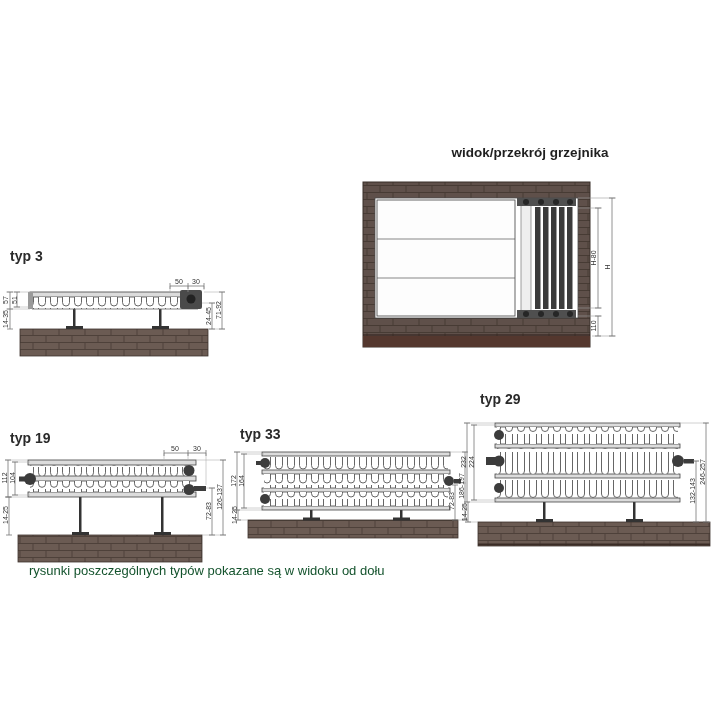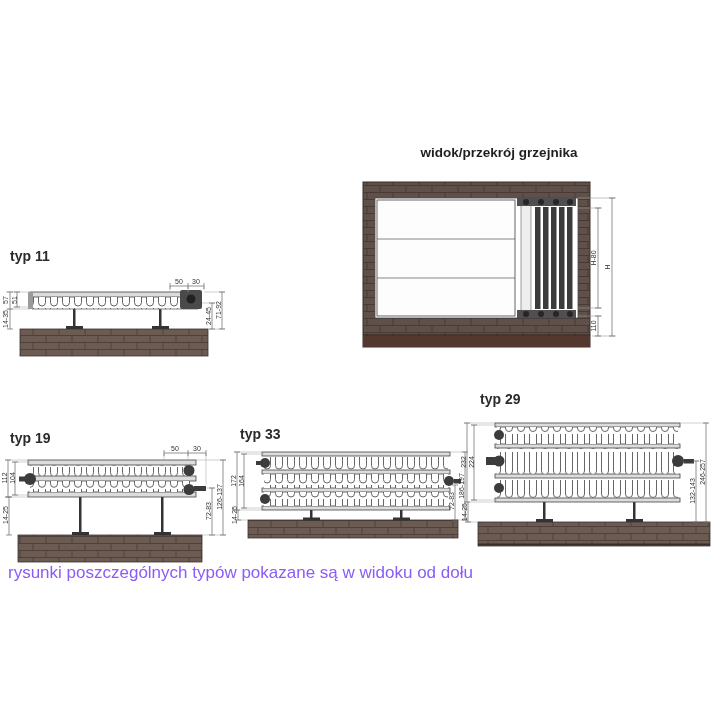--- a/index.html
+++ b/index.html
@@ -5,28 +5,28 @@
   html,body{margin:0;padding:0;background:#fff;}
   #root{position:relative;width:720px;height:720px;background:#fff;overflow:hidden;
         font-family:"Liberation Sans", sans-serif;color:#222;}
   .abs{position:absolute;}
   .title{position:absolute;font-weight:bold;font-size:13.5px;color:#1f1f1f;white-space:nowrap;
          transform:translate(-50%,-50%);}
   .tl{position:absolute;font-weight:bold;font-size:14px;color:#2b2b2b;white-space:nowrap;}
   .dl{position:absolute;font-size:7px;line-height:1;color:#333;white-space:nowrap;}
   .rot{transform:translate(-50%,-50%) rotate(-90deg);}
   .hor{transform:translate(-50%,-50%);}
-  .caption{position:absolute;font-size:17px;color:#8b5cf6;white-space:nowrap;}
+  .caption{position:absolute;font-size:13px;color:#14532d;white-space:nowrap;margin-left:21px;}
 </style>
 </head>
 <body>
 
 <div id="root">
 
-  <div class="title" style="left:499px;top:152px;">widok/przekrój grzejnika</div>
+  <div class="title" style="left:530px;top:152px;">widok/przekrój grzejnika</div>
 
   <svg class="abs" style="left:360px;top:178px;" width="260" height="175">
     <defs>
       <pattern id="bm" width="26" height="14" patternUnits="userSpaceOnUse">
         <rect width="26" height="14" fill="#5f504a"></rect>
         <path d="M0,0.5 H26 M0,7.5 H26" stroke="#473b34" stroke-width="1"></path>
         <path d="M7,0 V7 M20,7.5 V14" stroke="#473b34" stroke-width="1"></path>
       </pattern>
     </defs>
 
@@ -69,21 +69,21 @@
     </g>
     <g stroke="#777" stroke-width="0.8" fill="none">
       <path d="M238,30 V130 M252,20 V158 M238,138 V158"></path>
       <path d="M235,30 h6 M235,130 h6 M249,20 h6 M249,158 h6 M235,138 h6 M235,158 h6"></path>
     </g>
   </svg>
   <span class="dl rot" style="left:593px;top:258px;">H-80</span>
   <span class="dl rot" style="left:607px;top:267px;">H</span>
   <span class="dl rot" style="left:593px;top:326px;">110</span>
 
-  <div class="tl" style="left:10px;top:248px;">typ 11</div>
+  <div class="tl" style="left:10px;top:248px;">typ 3</div>
   <svg class="abs" style="left:0;top:272px;" width="240" height="95">
     <defs>
       <pattern id="f11" width="12" height="12" patternUnits="userSpaceOnUse">
         <path d="M2.5,0 V6.5 A3.5,3.5 0 0 0 9.5,6.5 V0" fill="#fff" stroke="#555" stroke-width="0.9"></path>
       </pattern>
       <pattern id="b11" width="26" height="14" patternUnits="userSpaceOnUse">
         <rect width="26" height="14" fill="#6b5b53"></rect>
         <path d="M0,0.5 H26 M0,7.5 H26" stroke="#4e413a" stroke-width="1"></path>
         <path d="M7,0 V7 M20,7.5 V14" stroke="#4e413a" stroke-width="1"></path>
       </pattern>

